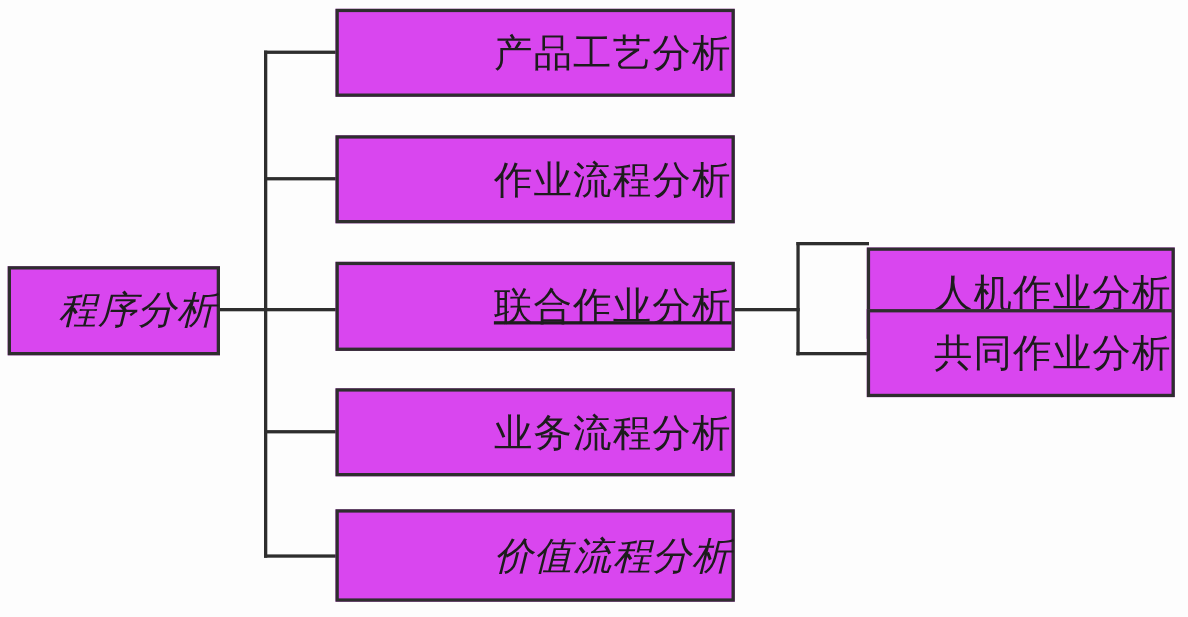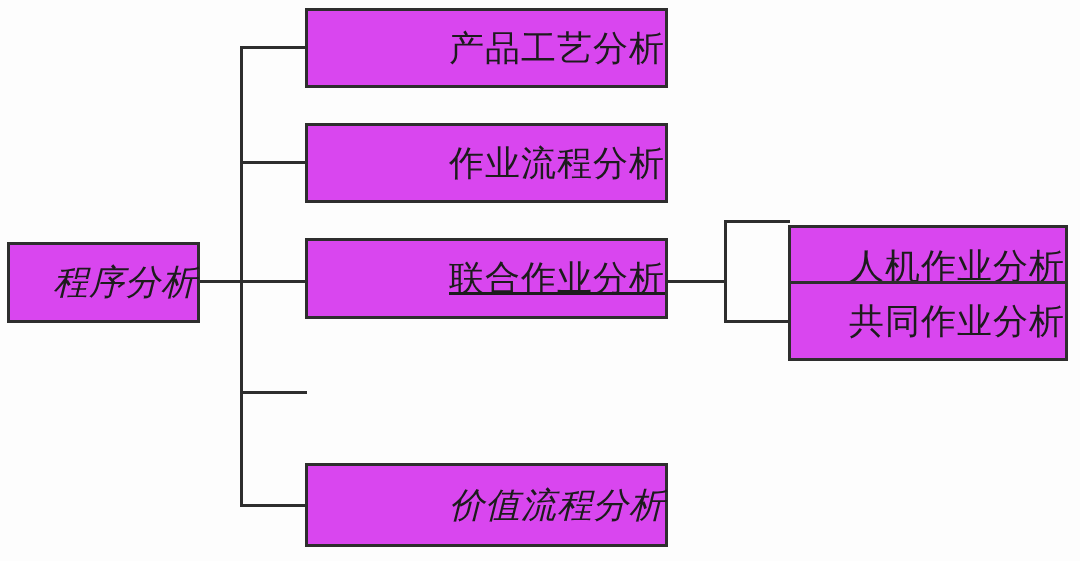--- a/index.html
+++ b/index.html
@@ -68,20 +68,23 @@
 
   <div class="node n-b1">
     <span>产品工艺分析</span>
   </div>
   <div class="node n-b2">
     <span>作业流程分析</span>
   </div>
   <div class="node n-b3">
     <span>联合作业分析</span>
   </div>
+  <div class="node n-b4">
+    <span>业务流程分析</span>
+  </div>
   <div class="node n-b5">
     <span>价值流程分析</span>
   </div>
 
   <div class="node n-r1">
     <span>人机作业分析</span>
   </div>
   <div class="node n-r2">
     <span>共同作业分析</span>
   </div>

